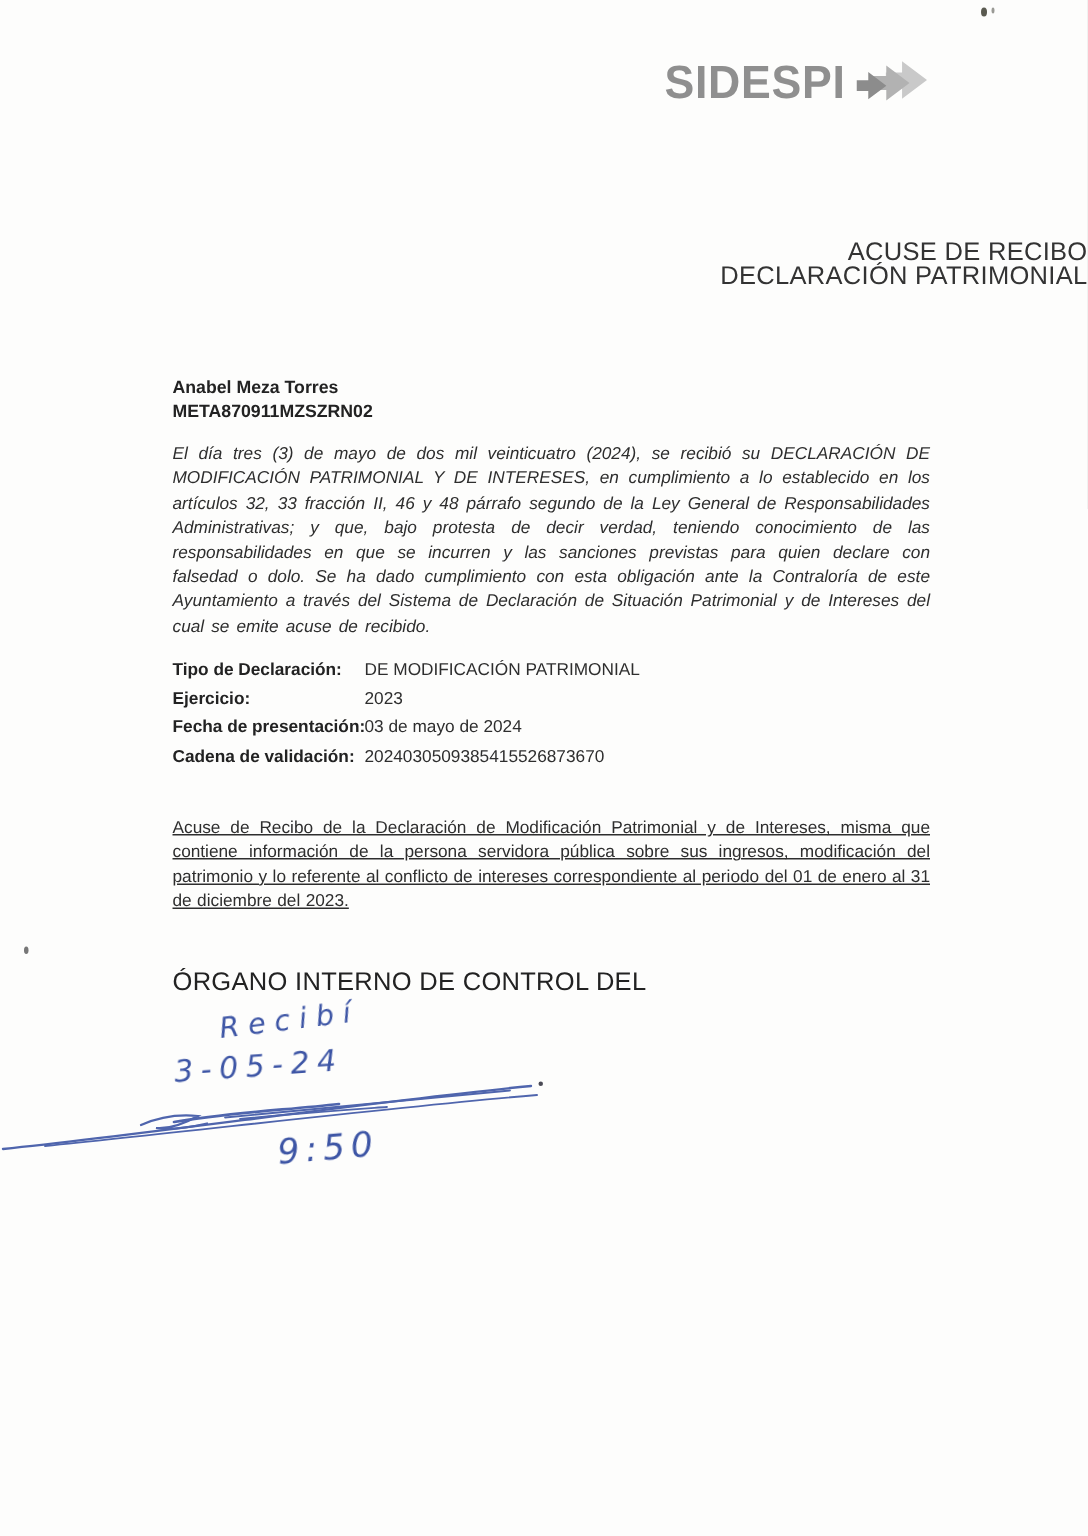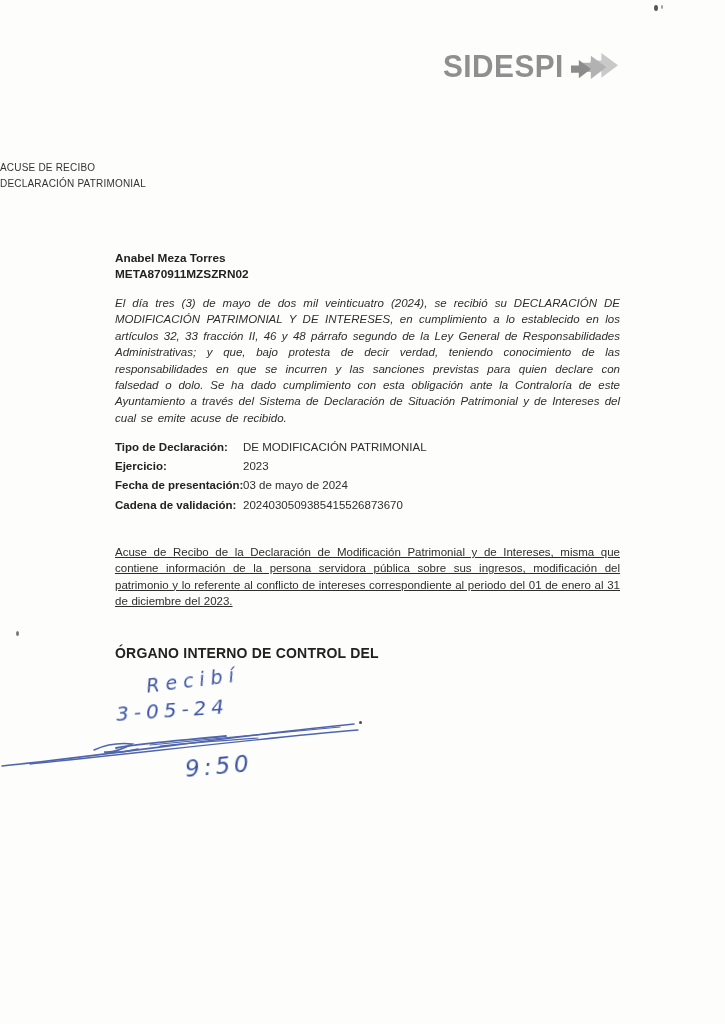--- a/index.html
+++ b/index.html
@@ -7,37 +7,37 @@
     position: relative;
     width: 725px; height: 1024px;
     margin: 0 auto;
     background: #fdfdfc;
     font-family: "Liberation Sans", sans-serif;
     color: #2b2b2b;
     overflow: hidden;
   }
 
   
-  .logo { position: absolute; left: 443px; top: 46px; width: 180px; text-align: center; }
+  .logo { position: absolute; left: 443px; top: 34px; width: 180px; text-align: center; }
   .logo-row { display: flex; align-items: center; justify-content: center; }
   .logo-wordmark {
     font-weight: bold; font-size: 31px; letter-spacing: 0.5px;
     color: #8f8f8f; transform: scaleX(0.96); transform-origin: left center;
     filter: blur(0.3px);
   }
   .logo-arrows { margin-left: 2px; margin-top: -4px; filter: blur(0.3px); }
   .logo-tagline {
     margin-top: 1px; font-size: 8px; line-height: 10px;
     color: #939393; font-weight: bold; letter-spacing: 0.2px; filter: blur(0.2px);
   }
 
   
   .doc-title {
     position: absolute; left: 0; top: 160px; width: 725px;
-    text-align: left; font-size: 10px; line-height: 15.5px; letter-spacing: 0.2px;
+    text-align: right; font-size: 17px; line-height: 15.5px; letter-spacing: 0.2px;
     color: #333;
   }
   .recipient {
     position: absolute; left: 115px; top: 250px;
     font-weight: bold; font-size: 11.8px; line-height: 16px; color: #222;
   }
   .para {
     position: absolute; left: 115px; width: 505px;
     font-size: 11.5px; line-height: 16.4px;
     text-align: justify; text-align-last: left;
@@ -46,21 +46,21 @@
   .para1 { top: 295px; font-style: italic; }
   .para2 { top: 544px; word-spacing: 0.4px; text-decoration: underline; }
 
   .details { position: absolute; left: 115px; top: 437px; font-size: 11.5px; }
   .detail-row { display: flex; height: 19.3px; align-items: center; }
   .detail-label { width: 128px; font-weight: bold; white-space: nowrap; color: #222; }
   .detail-value { white-space: nowrap; color: #2e2e2e; }
 
   .organ-line {
     position: absolute; left: 115px; top: 645px;
-    font-weight: bold; font-size: 14px; letter-spacing: 0.2px; color: #222;
+    font-weight: normal; font-size: 17px; letter-spacing: 0.2px; color: #222;
   }
 
   
   .hw { position: absolute; color: #3d55a5; font-family: "DejaVu Sans", sans-serif; font-style: italic; }
   .hw-recibi {
     left: 146px; top: 669px; font-size: 19px; letter-spacing: 6px;
     transform: rotate(-7deg); filter: blur(0.2px);
   }
   .hw-date {
     left: 116px; top: 698px; font-size: 20px; letter-spacing: 5px;

